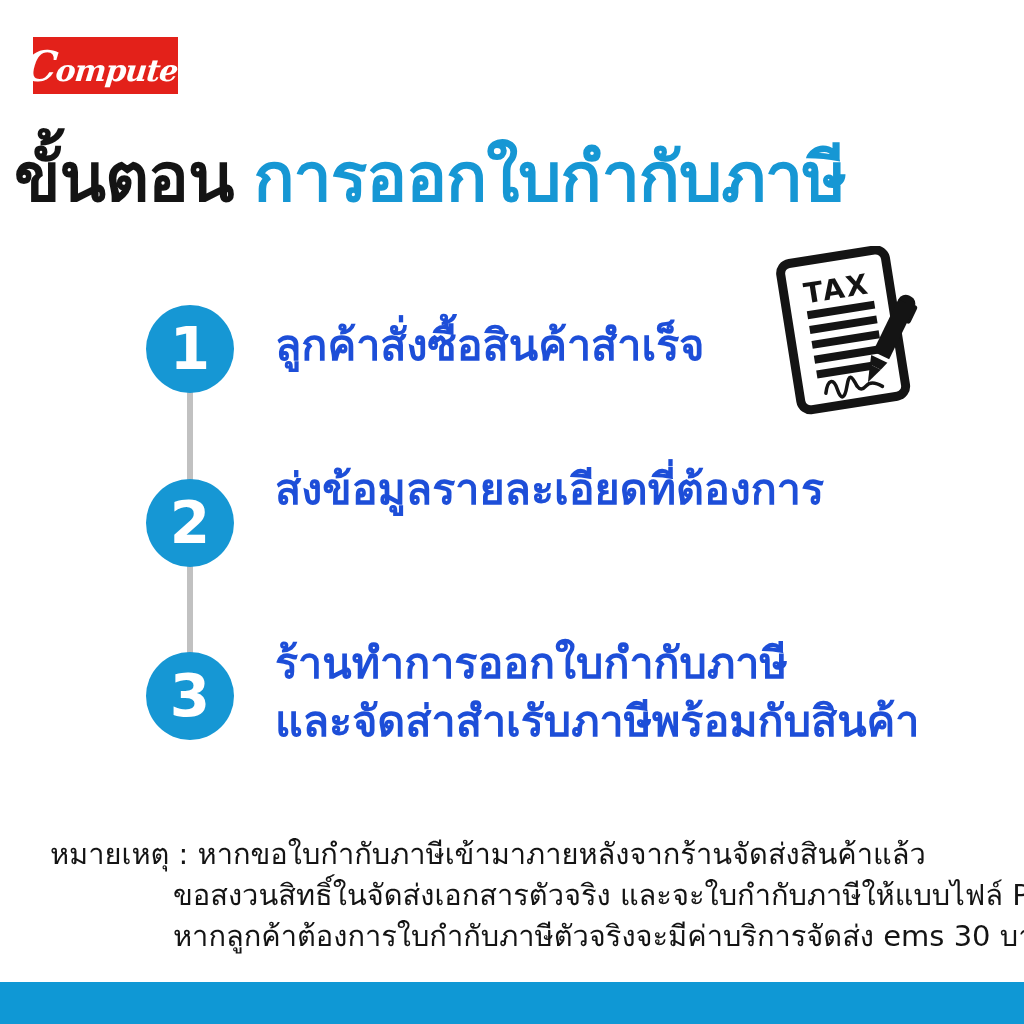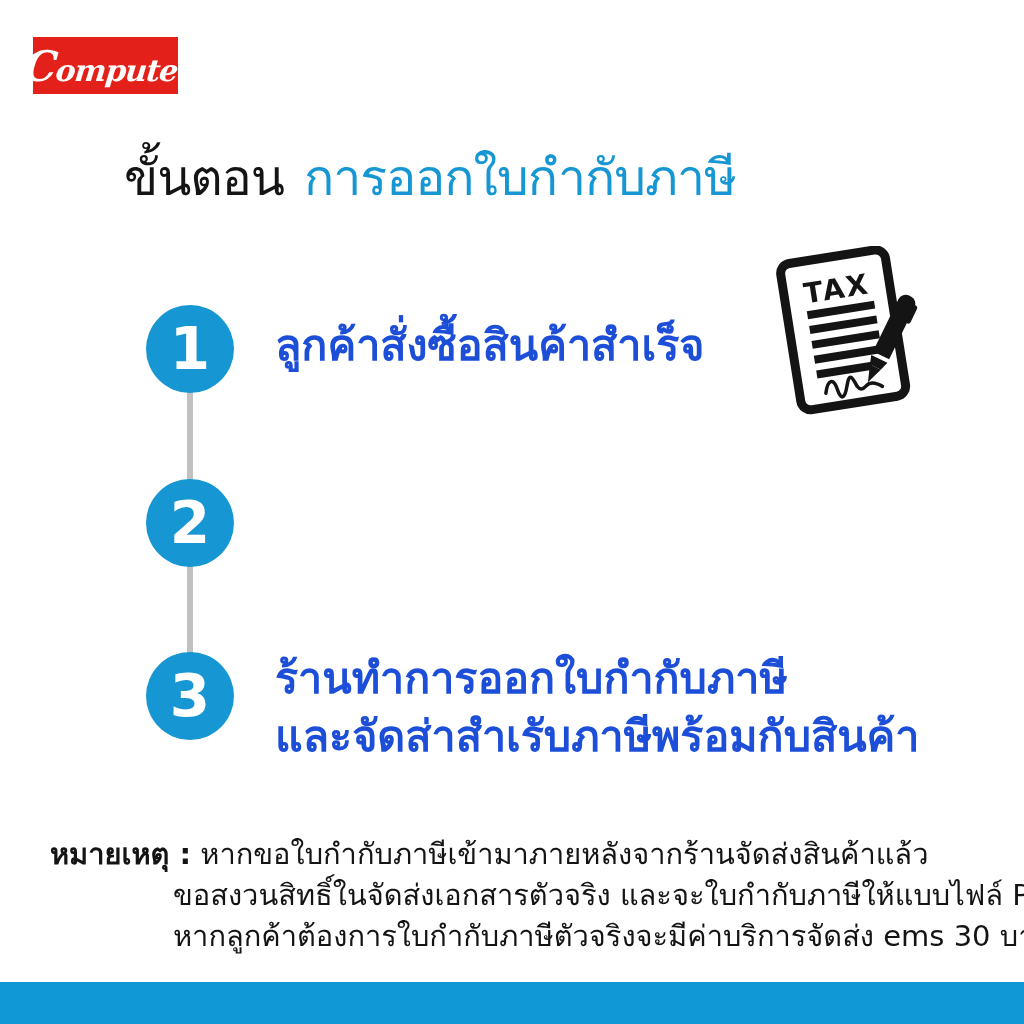--- a/index.html
+++ b/index.html
@@ -33,21 +33,21 @@
   .logo-text::first-letter { font-size: 1.4em; }
   .logo-reg {
     color: #ffffff; font-size: 9px;
     align-self: flex-start; margin-top: 10px; margin-left: 1px;
   }
 
   
   .title {
     position: absolute; left: 0; top: 128px; width: 860px;
     text-align: center;
-    font-size: 50px; font-weight: 400;
+    font-size: 68px; font-weight: 700;
     letter-spacing: -1px;
     white-space: nowrap;
     line-height: 100px;
   }
   .title .t-black { color: #141414; margin-right: 20px; }
   .title .t-blue  { color: #1697D4; }
 
   
   .tax-icon { position: absolute; left: 776px; top: 246px; width: 168px; height: 172px; }
 
@@ -69,29 +69,29 @@
   .circle-2 { top: 479px; }
   .circle-3 { top: 652px; }
 
   .step-text {
     position: absolute; left: 275px;
     font-size: 43px; font-weight: 700; color: #1d4ed8;
     line-height: 58px; white-space: nowrap;
   }
   .step-text-1 { top: 316px; }
   .step-text-2 { top: 460px; }
-  .step-text-3 { top: 649px; }
+  .step-text-3 { top: 634px; }
 
   
   .note {
     position: absolute; left: 50px; top: 834px;
     font-size: 29px; line-height: 41px;
     color: #141414; white-space: nowrap;
   }
-  .note-label { font-weight: 700; }
+  .note-label { font-weight: 400; }
   .note-indent { padding-left: 123px; }
 
   
   .bottom-bar {
     position: absolute; left: 0; top: 982px;
     width: 1024px; height: 42px;
     background: #0F98D5;
   }
 </style>
 </head>
@@ -134,20 +134,21 @@
   <span>1</span>
 </div>
 <div class="step-text step-text-1">
   <div>ลูกค้าสั่งซื้อสินค้าสำเร็จ</div>
 </div>
 
 <div class="step-circle circle-2">
   <span>2</span>
 </div>
 <div class="step-text step-text-2">
+  <div>ส่งข้อมูลรายละเอียดที่ต้องการ</div>
 </div>
 
 <div class="step-circle circle-3">
   <span>3</span>
 </div>
 <div class="step-text step-text-3">
   <div>ร้านทำการออกใบกำกับภาษี</div>
   <div>และจัดส่าสำเรับภาษีพร้อมกับสินค้า</div>
 </div>
 

